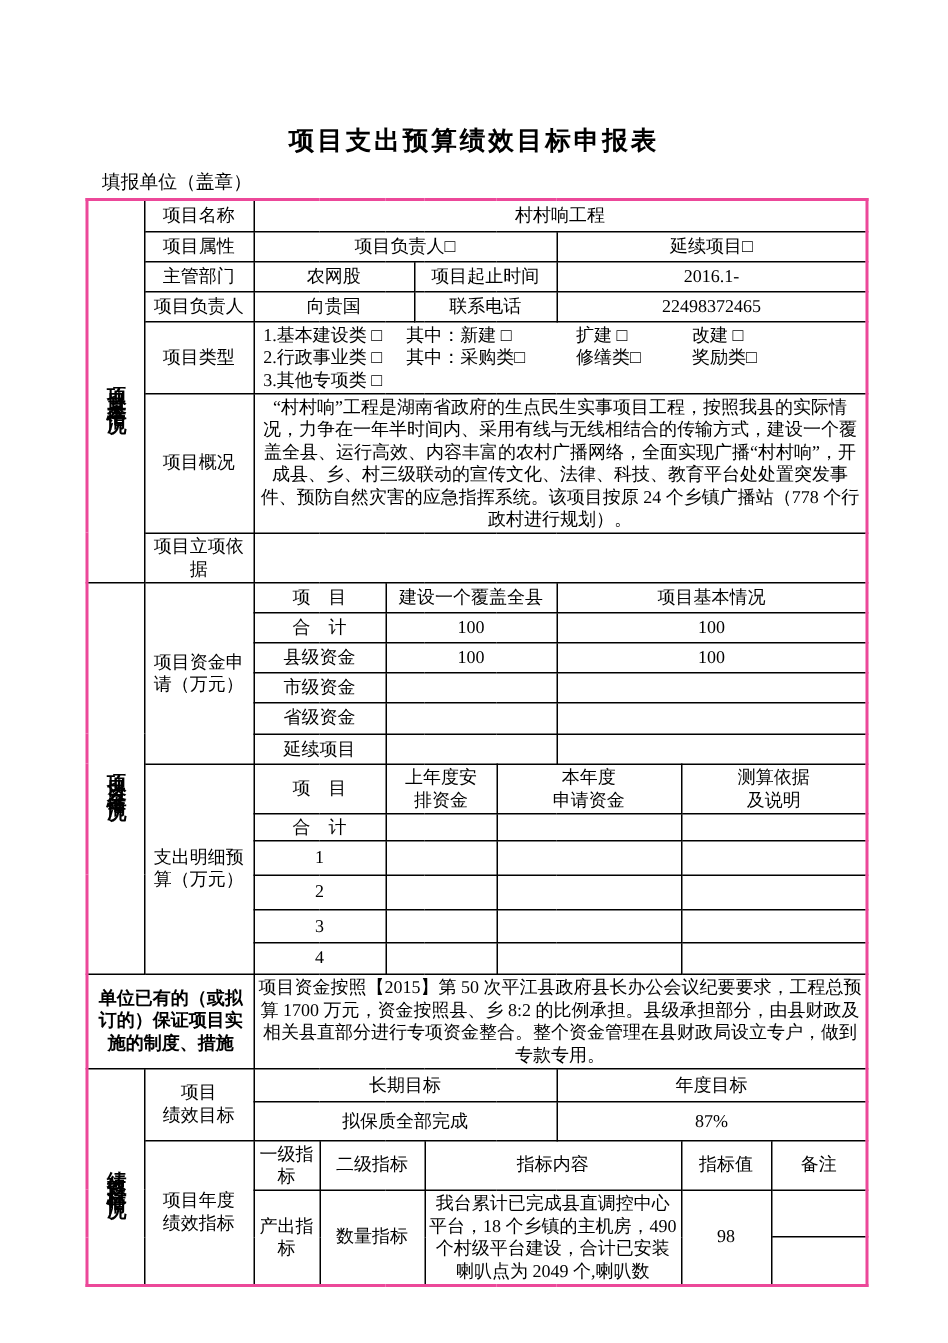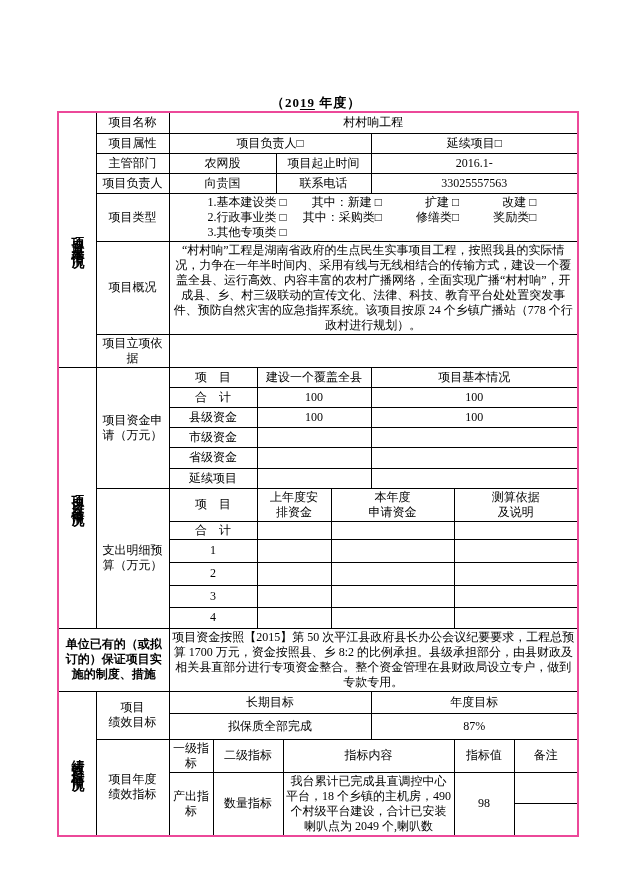--- a/index.html
+++ b/index.html
@@ -48,39 +48,40 @@
   .preline { white-space:pre-line; }
   .leftal { text-align:left; }
   .justify {
     text-align:justify; padding:1px 5px; line-height:14px;
   }
   .justify-last-center {
     text-align:justify; text-align-last:center;
     padding:1px 5px; line-height:14px;
   }
   .type-wrap {
-    display:flex; align-items:flex-start; text-align:right;
-    padding-left:4px; gap:16px;margin-left:32px;
+    display:flex; align-items:flex-start; text-align:left;
+    padding-left:4px; gap:16px;
   }
   .type-left { white-space:pre-line; }
   .type-right {
     display:grid; grid-template-columns:auto auto auto;
     column-gap:34px;
   }
   .inst-lbl { font-weight:bold; padding:0 1px; line-height:1.3; }
   .ind-content { text-align:justify; padding:0 3px; line-height:13px; }
 </style>
 </head>
 <body>
 
 <div class="doc">
 
-
-  <div class="subtitle"><span>（20</span><span class="u">19</span><span> 年度）</span></div>
-
+  <h1 class="title">项目支出预算绩效目标申报表</h1>
+
+
+  <div class="unit-label">填报单位（盖章）</div>
 
   <table class="form">
     <colgroup>
       <col style="width:38px">
         <col style="width:73px">
         <col style="width:44px">
       <col style="width:44px">
         <col style="width:19px">
         <col style="width:7px">
       <col style="width:48px">
@@ -104,21 +105,21 @@
     <tr class="h20">
       <td>主管部门</td>
       <td colspan="3">农网股</td>
       <td colspan="3">项目起止时间</td>
       <td colspan="3">2016.1-</td>
     </tr>
     <tr class="h20">
       <td>项目负责人</td>
       <td colspan="3">向贵国</td>
       <td colspan="3">联系电话</td>
-      <td colspan="3">33025557563</td>
+      <td colspan="3">22498372465</td>
     </tr>
     <tr class="h33">
       <td>项目类型</td>
       <td colspan="9">
         <div class="type-wrap">
           <div class="type-left">1.基本建设类 □
 2.行政事业类 □
 3.其他专项类 □</div>
           <div class="type-right">
             <span>其中：新建 □</span>

